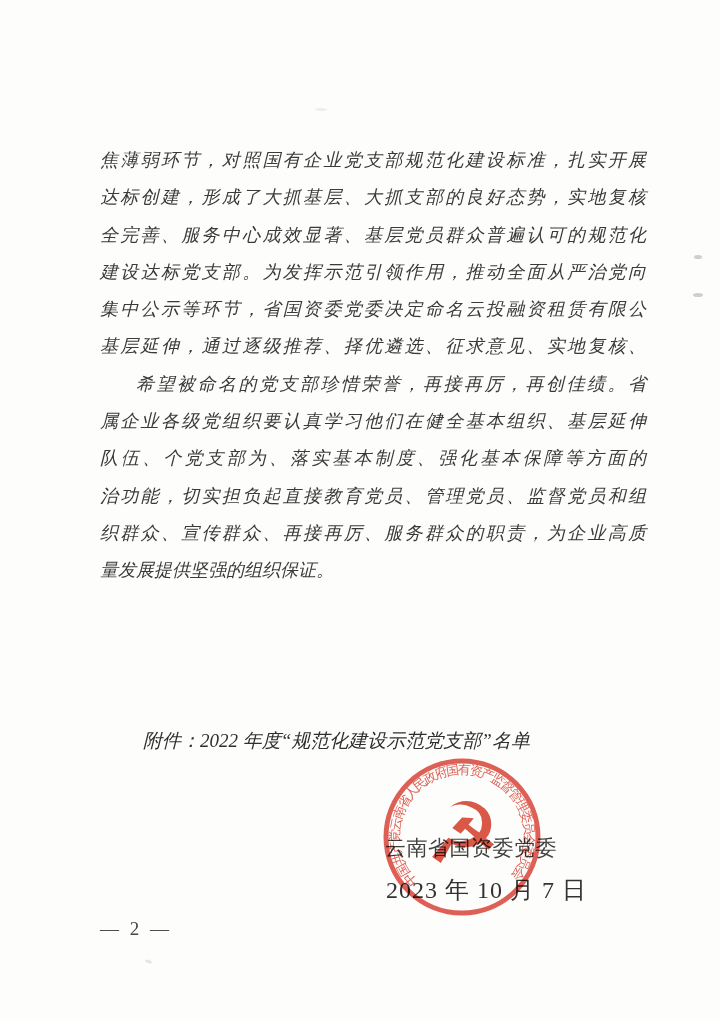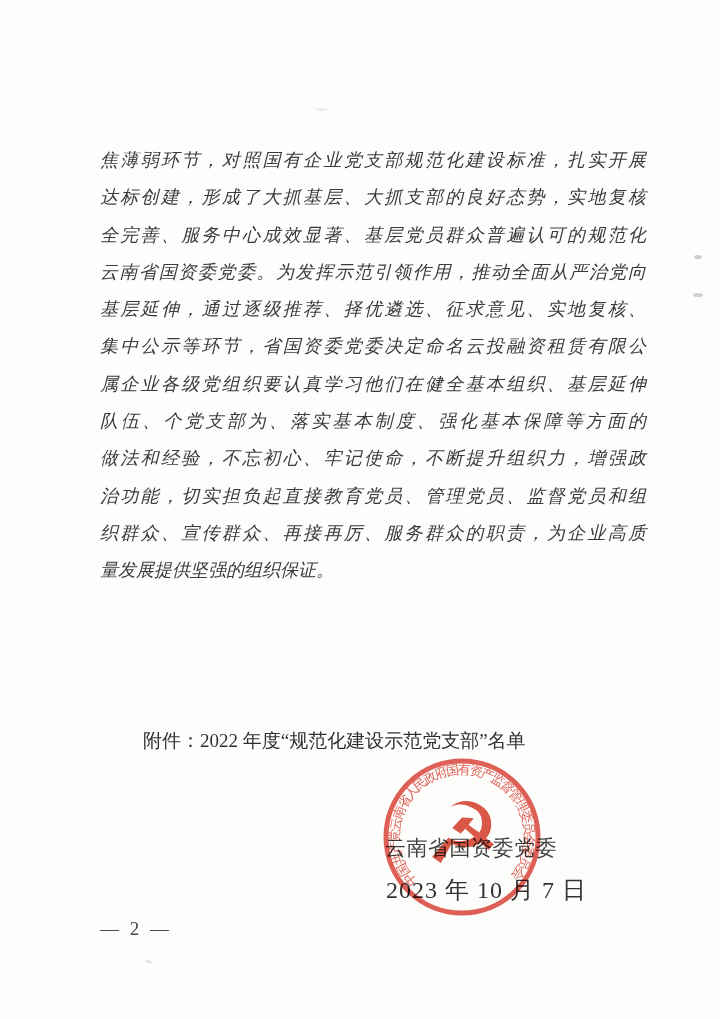--- a/index.html
+++ b/index.html
@@ -35,20 +35,21 @@
   
   .attachment{
     position:absolute;
     left:100px;top:726px;
     width:560px;
     padding-left:43px;
     font-size:19px;
     line-height:30px;
     color:#2f2f2f;
     white-space:pre;
+    font-style:italic;
   }
   
   .sig-name{
     position:absolute;
     left:385px;top:834px;
     font-size:21px;
     letter-spacing:0.5px;
     color:#404040;
     white-space:pre;
   }
@@ -91,26 +92,26 @@
 </style>
 </head>
 <body>
 
 <div class="page">
 
   <div class="body-text">
       <div class="line jl">焦薄弱环节，对照国有企业党支部规范化建设标准，扎实开展</div>
       <div class="line jl">达标创建，形成了大抓基层、大抓支部的良好态势，实地复核</div>
       <div class="line jl">全完善、服务中心成效显著、基层党员群众普遍认可的规范化</div>
-      <div class="line jl">云南省国资委党委。为发挥示范引领作用，推动全面从严治党向</div>
+      <div class="line jl">建设达标党支部。为发挥示范引领作用，推动全面从严治党向</div>
+      <div class="line jl">集中公示等环节，省国资委党委决定命名云投融资租赁有限公</div>
       <div class="line jl">基层延伸，通过逐级推荐、择优遴选、征求意见、实地复核、</div>
-      <div class="line jl">集中公示等环节，省国资委党委决定命名云投融资租赁有限公</div>
+      <div class="line jl indent">希望被命名的党支部珍惜荣誉，再接再厉，再创佳绩。省</div>
       <div class="line jl">属企业各级党组织要认真学习他们在健全基本组织、基层延伸</div>
       <div class="line jl">队伍、个党支部为、落实基本制度、强化基本保障等方面的</div>
-      <div class="line jl">做法和经验，不忘初心、牢记使命，不断提升组织力，增强政</div>
       <div class="line jl">治功能，切实担负起直接教育党员、管理党员、监督党员和组</div>
       <div class="line jl">织群众、宣传群众、再接再厉、服务群众的职责，为企业高质</div>
       <div class="line">量发展提供坚强的组织保证。</div>
     </div>
 
   <div class="attachment">附件：2022 年度“规范化建设示范党支部”名单</div>
 
   <div class="sig-name">云南省国资委党委</div>
 
   <div class="sig-date">2023 年 10 月 7 日</div>

